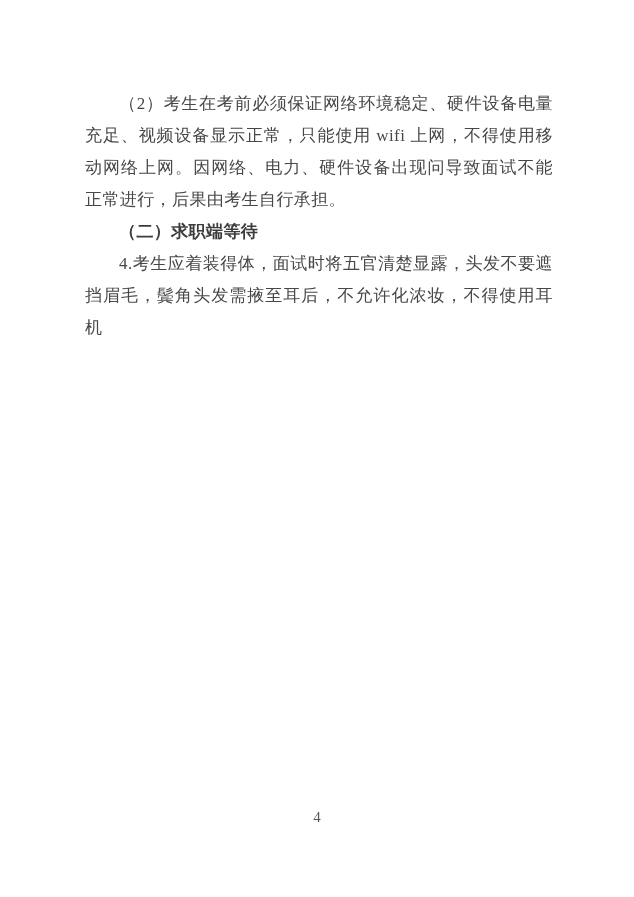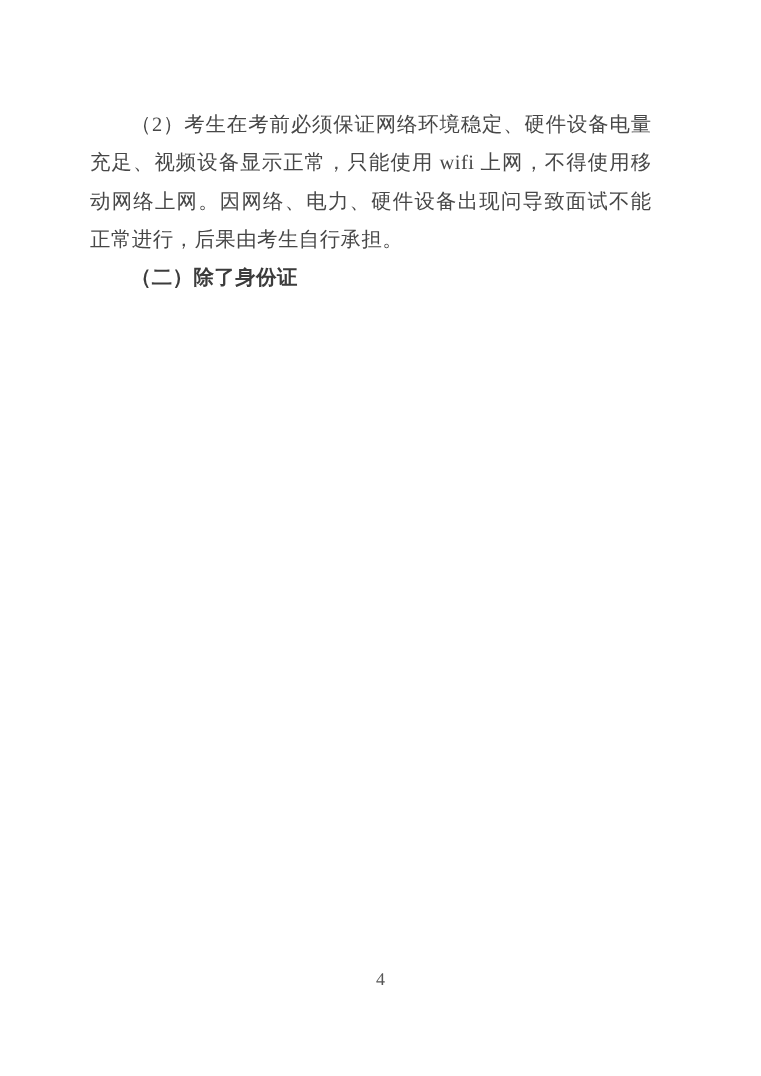--- a/index.html
+++ b/index.html
@@ -10,21 +10,21 @@
   .page {
     position: relative;
     width: 634px;
     height: 897px;
     background: #ffffff;
     overflow: hidden;
     font-family: "Liberation Serif", "DejaVu Serif", serif;
   }
   .content {
     position: absolute;
-    left: 75px;
+    left: 85px;
     top: 88px;
     width: 468px;
   }
   .para {
     margin: 0;
     padding: 0;
     font-size: 17px;
     line-height: 32px;
     letter-spacing: 0.4px;
     text-align: justify;
@@ -47,16 +47,17 @@
     line-height: 22px;
     color: #565656;
   }
 </style>
 </head>
 <body>
 
 <div class="page" style="background: rgb(255, 255, 255);">
   <div class="content">
     <p class="para" style="color: rgb(71, 71, 71);">（2）考生在考前必须保证网络环境稳定、硬件设备电量充足、视频设备显示正常，只能使用 wifi 上网，不得使用移动网络上网。因网络、电力、硬件设备出现问导致面试不能正常进行，后果由考生自行承担。</p>
-    <p class="para heading" style="color: rgb(60, 60, 60);">（二）除了身份证</p>
+    <p class="para heading" style="color: rgb(60, 60, 60);">（二）求职端等待</p>
+    <p class="para" style="color: rgb(71, 71, 71);">4.考生应着装得体，面试时将五官清楚显露，头发不要遮挡眉毛，鬓角头发需掖至耳后，不允许化浓妆，不得使用耳机</p>
   </div>
   <div class="page-number">4</div>
 </div>
 
 </body></html>

